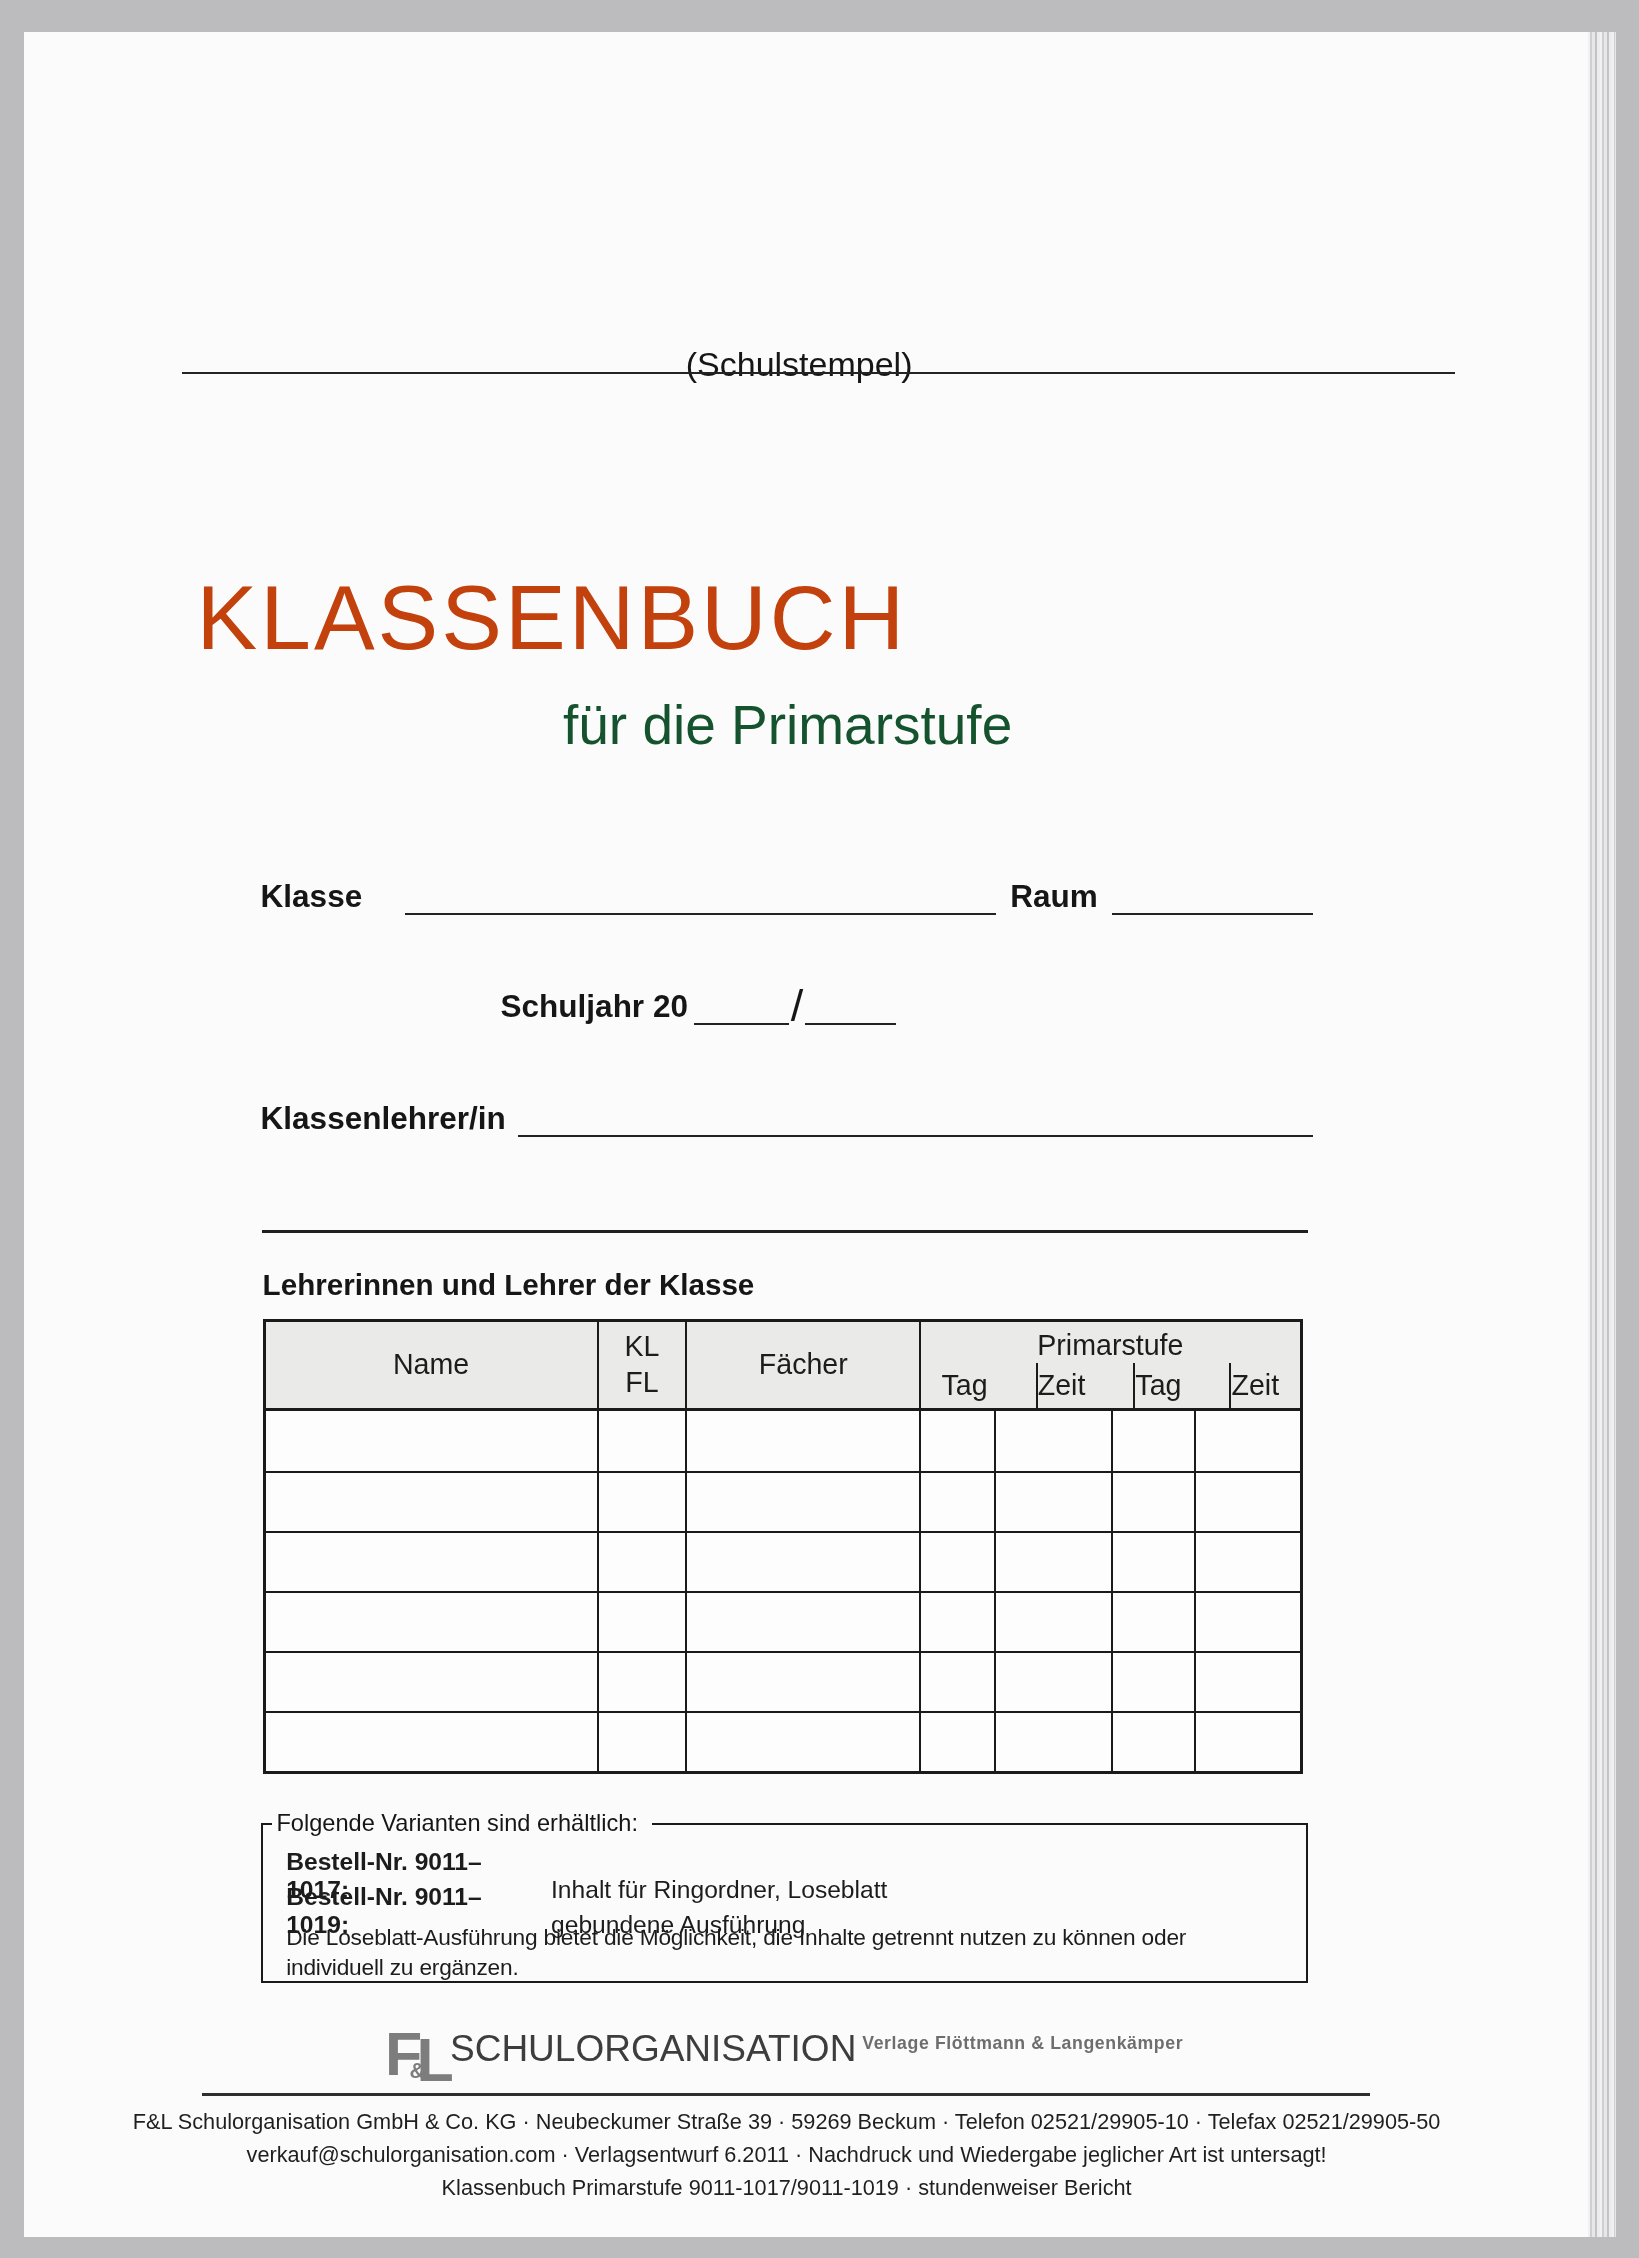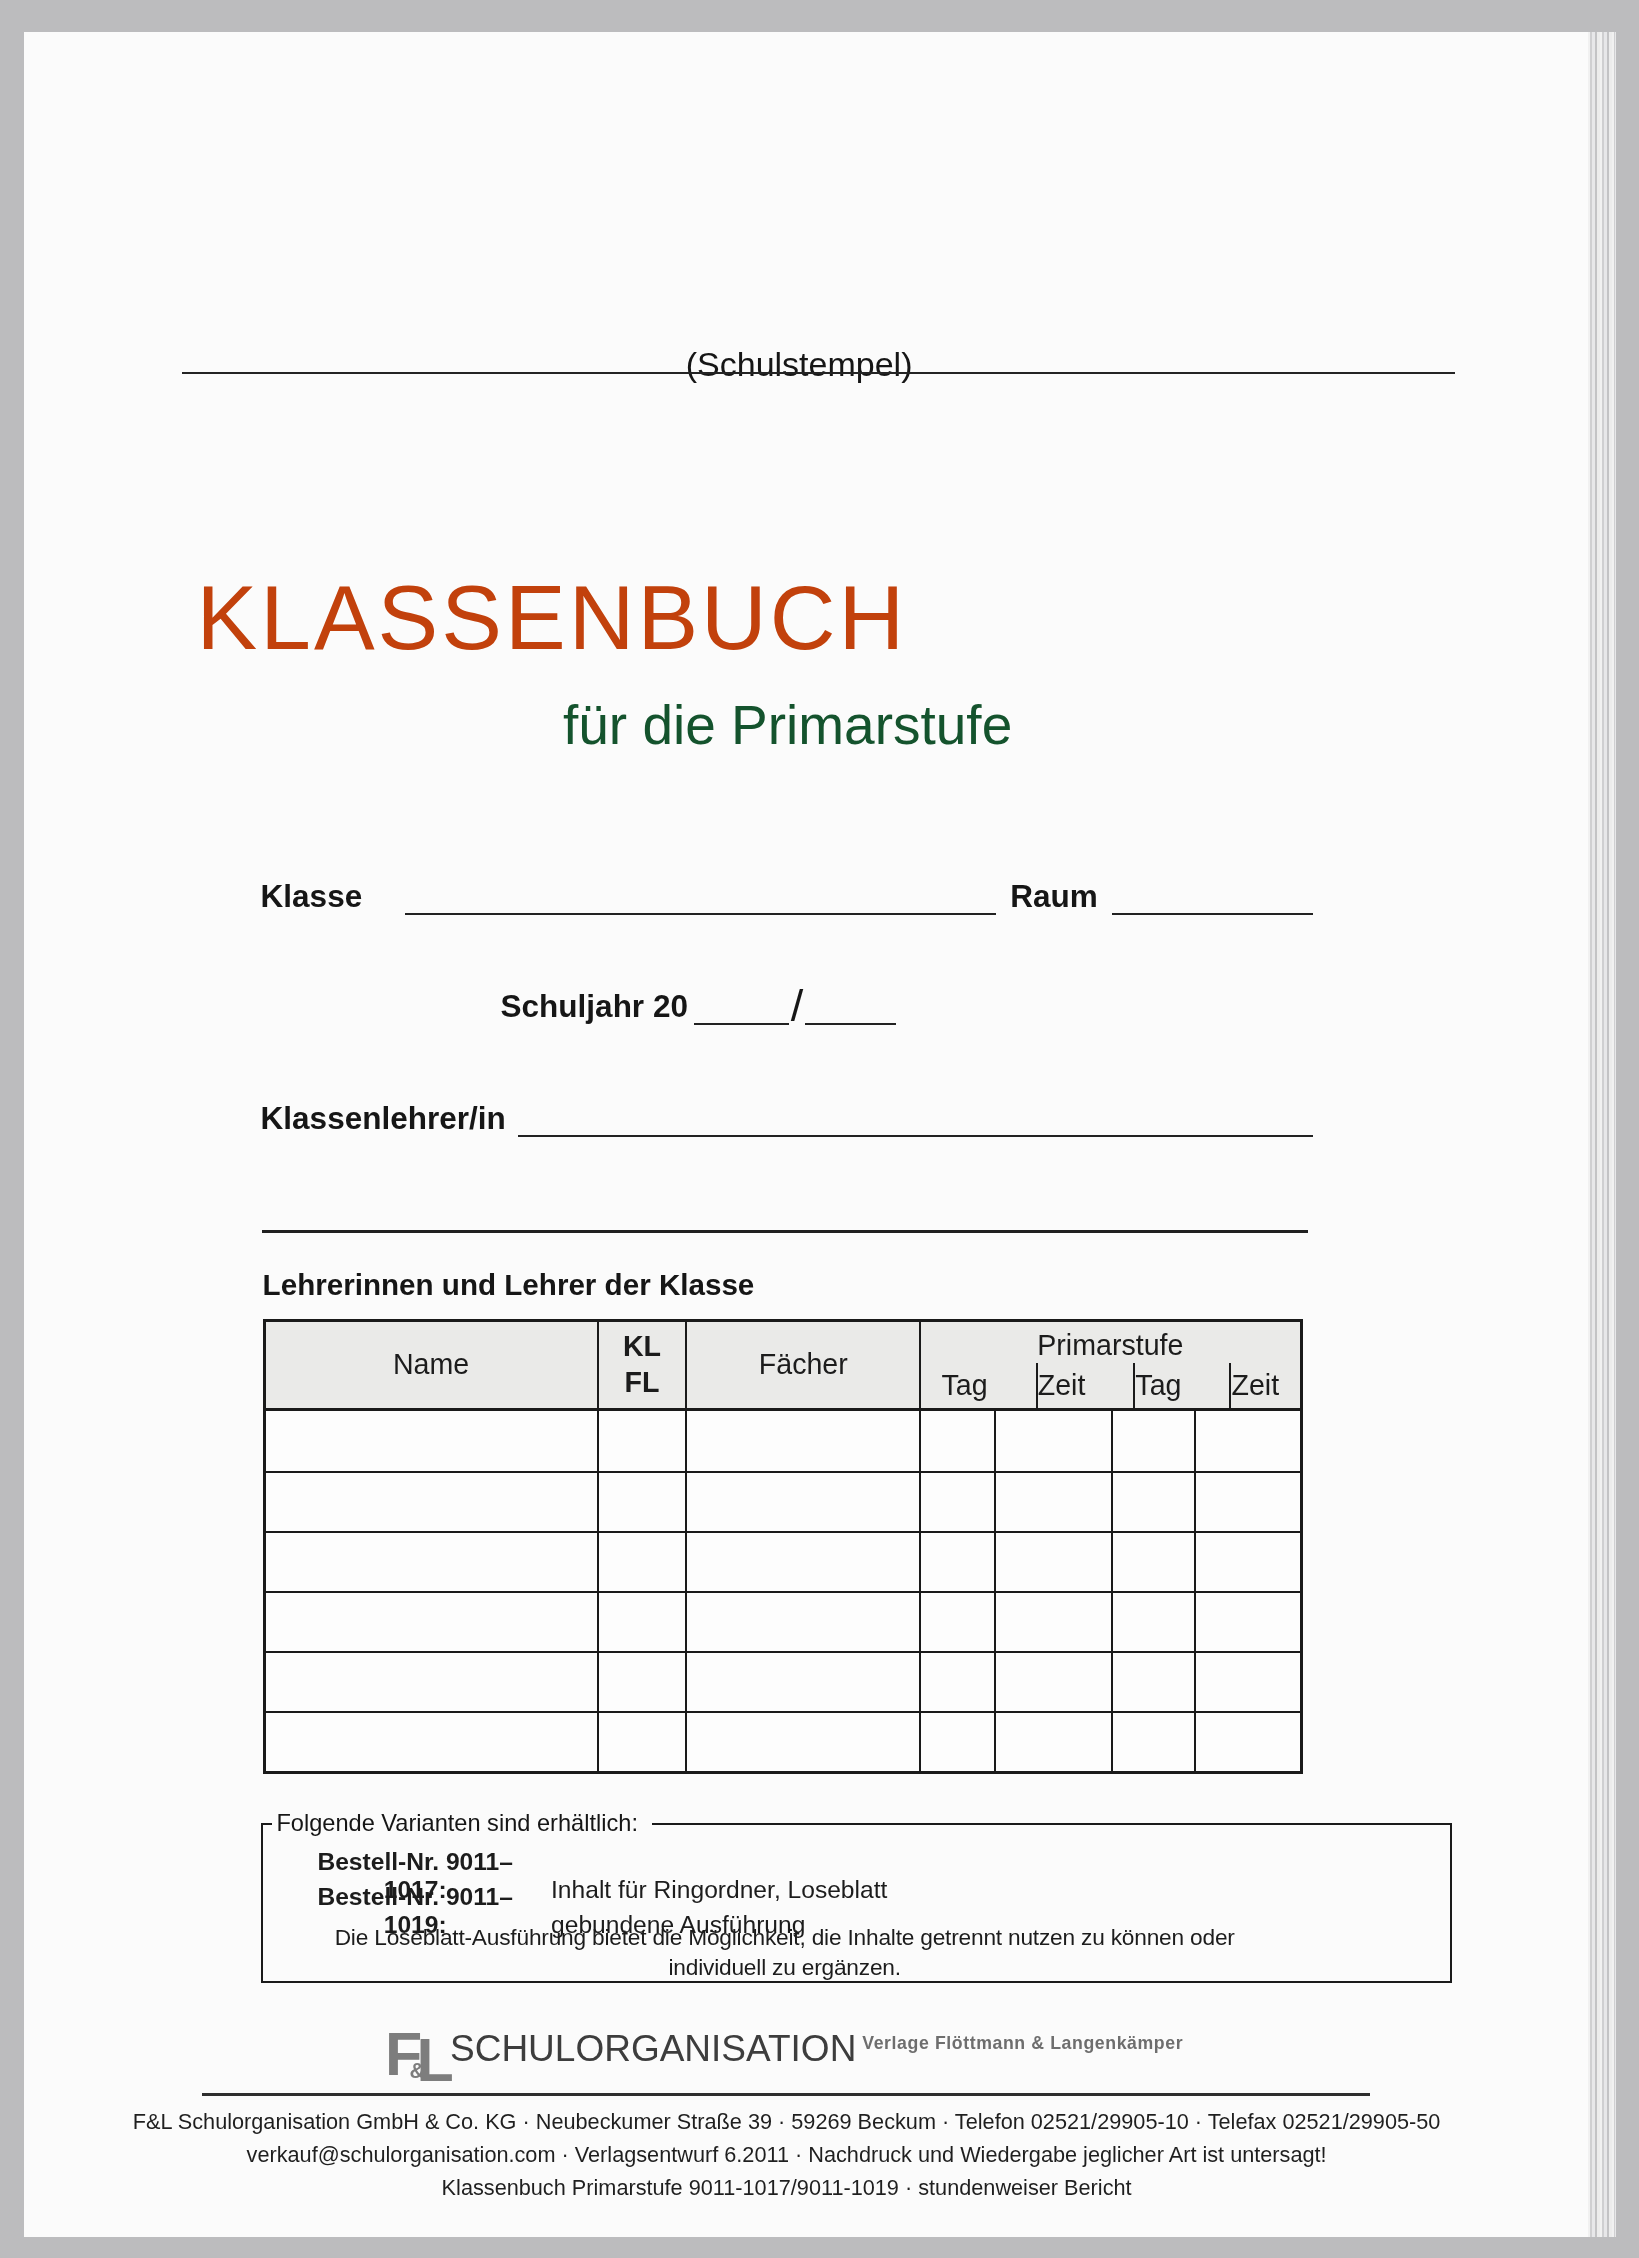--- a/index.html
+++ b/index.html
@@ -31,21 +31,21 @@
   .row-klassenlehrer{left:237px;top:1064px;width:1052px;height:41px;}
   .bl-kl{flex:1;margin-left:11.8px;}
 
   .midrule{left:238px;top:1198px;width:1046px;}
   .teachers-heading{left:239px;top:1236px;font-size:29.6px;font-weight:bold;color:#161616;}
 
   .ttable{left:239px;top:1287px;width:1040px;height:455px;border:3px solid #1a1a1a;background:#fdfdfd;}
   .thead{display:flex;height:89px;background:#eaeae8;border-bottom:3px solid #1a1a1a;box-sizing:border-box;font-size:28.6px;}
   .hc{display:flex;align-items:center;justify-content:center;border-right:2px solid #1a1a1a;box-sizing:border-box;text-align:center;}
   .w-name{width:32.2%;}
-  .w-klfl{width:8.6%;line-height:1.25;font-weight:bold;}
+  .w-klfl{width:8.6%;line-height:1.25;}
   .w-faecher{width:22.6%;}
   .w-group{width:36.6%;display:flex;flex-direction:column;border-right:none;}
   .group-top{height:41px;display:flex;align-items:flex-end;justify-content:center;padding-bottom:1px;box-sizing:border-box;}
   .group-sub{flex:1;display:flex;}
   .sc{display:flex;align-items:center;justify-content:center;box-sizing:border-box;}
   .sc + .sc{border-left:2px solid #1a1a1a;margin-left:48px;}
   .s-tag1{width:19.67%;}
   .s-zeit1{width:31.15%;}
   .s-tag2{width:21.86%;}
   .s-zeit2{width:27.32%;}
@@ -55,21 +55,21 @@
   .tcell{border-right:2px solid #1a1a1a;box-sizing:border-box;}
   .tcell:last-child{border-right:none;}
   .c-name{width:32.2%;}
   .c-klfl{width:8.6%;}
   .c-faecher{width:22.6%;}
   .c-tag1{width:7.2%;}
   .c-zeit1{width:11.4%;}
   .c-tag2{width:8%;}
   .c-zeit2{width:10%;}
 
-  .variants{left:237px;top:1791px;width:1191px;height:160px;border:2px solid #1a1a1a;text-align:center;}
+  .variants{left:237px;top:1791px;width:1047px;height:160px;border:2px solid #1a1a1a;}
   .v-legend{position:absolute;top:-14.8px;left:9.9px;background:#fbfbfb;padding:0 13.8px 0 3.9px;font-size:23.6px;color:#161616;}
   .v-row{position:absolute;left:23.6px;font-size:24.6px;}
   .v-row-1{top:23.6px;}
   .v-row-2{top:58px;}
   .v-label{display:inline-block;width:258px;font-weight:bold;}
   .v-note{position:absolute;left:23.6px;top:97px;width:997px;font-size:22.7px;line-height:1.35;letter-spacing:-0.2px;}
 
   .logo{left:237px;top:1998px;width:1047px;display:flex;justify-content:center;}
   .logo-inner{display:flex;align-items:flex-start;}
   .mark{position:relative;width:65px;height:51px;color:#7d7d7d;font-weight:bold;flex:none;}

